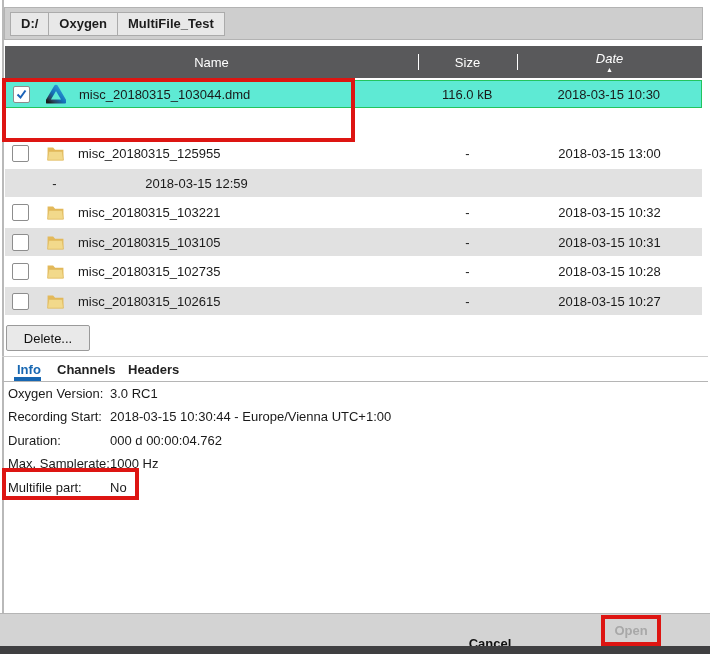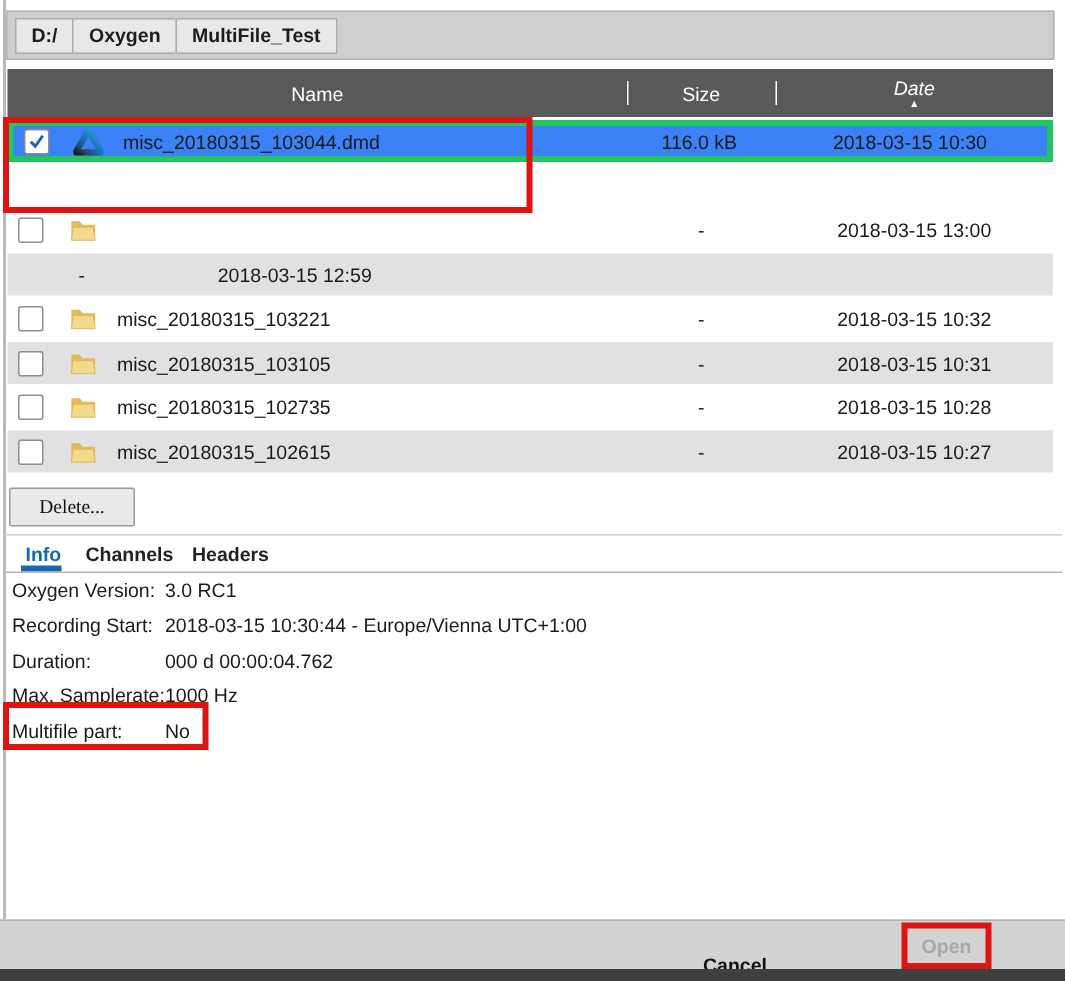--- a/index.html
+++ b/index.html
@@ -37,37 +37,37 @@
   .th-sep { position:absolute; top:8px; width:1px; height:16px; background:#ffffff; }
   .sep-1 { left:413px; } .sep-2 { left:512px; }
   .sort-arrow { font-size:7px; line-height:6px; color:#fff; margin-top:1px; }
   .th-date .lbl { line-height:14px; }
 
   
   .row {
     position:absolute; left:5px; width:697px; height:28px;
     display:flex; align-items:center; background:#fff;
   }
-  .row.selected { background:#3b82f6; border:4px solid #22c55e; }
+  .row.selected { background:#5eead4; border:1px solid #22c55e; }
   .row.alt1 { background:#e1e1e1; }
   .name-region { width:413px; display:flex; align-items:center; padding-left:7px; }
   .cb {
     width:17px; height:17px; background:#fff; border:1px solid #8d8d8d; border-radius:2px;
     display:flex; align-items:center; justify-content:center; flex:0 0 17px;
   }
   .icon-wrap { width:20px; height:20px; margin-left:16px; flex:0 0 20px; display:flex; align-items:center; justify-content:center; }
   .nm { margin-left:13px; font-size:13px; color:#1a1a1a; white-space:nowrap; }
   .sz { width:99px; text-align:center; font-size:13px; }
   .dt { width:185px; text-align:center; font-size:13px; }
 
   
   .delete-btn {
     position:absolute; left:6px; top:325px; width:84px; height:26px;
     background:#e9e9e9; border:1px solid #9a9a9a; border-radius:2px;
-    font-size:13px; color:#111; font-family:Liberation Serif, serif; cursor:default;
+    font-size:13px; color:#111; font-family:Liberation Sans, sans-serif; cursor:default;
   }
 
   .hline-1 { position:absolute; left:2px; top:356px; width:706px; height:1px; background:#cdcdcd; }
   .hline-2 { position:absolute; left:2px; top:381px; width:706px; height:1px; background:#b5b5b5; }
 
   
   .tab { position:absolute; top:362px; font-size:13px; font-weight:700; color:#222; cursor:default; }
   .tab-info { left:17px; color:#1767b2; }
   .tab-channels { left:57px; }
   .tab-headers { left:128px; }
@@ -159,20 +159,21 @@
 
   <div class="row alt0" style="top:139px">
     <div class="name-region">
       <span class="cb"></span>
       <span class="icon-wrap">
           <svg width="19" height="18" viewBox="0 0 24 22">
             <path d="M2 4 L9 4 L11.5 7 L22 7 L22 20 L2 20 Z" fill="#e3b95a"></path>
             <path d="M3.5 9 L20.5 9 L22 20 L2 20 Z" fill="#f2d98b" stroke="#dfb95e" stroke-width="0.8"></path>
           </svg>
         </span>
+      <span class="nm">misc_20180315_125955</span>
     </div>
     <span class="sz">-</span>
     <span class="dt">2018-03-15 13:00</span>
   </div>
 
   <div class="row alt1" style="top:169px">
     <span class="sz">-</span>
     <span class="dt">2018-03-15 12:59</span>
   </div>
 

